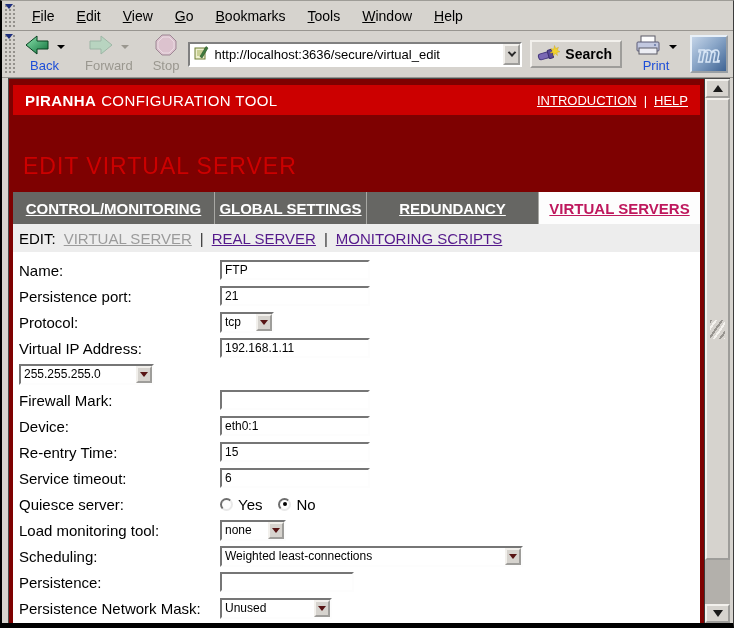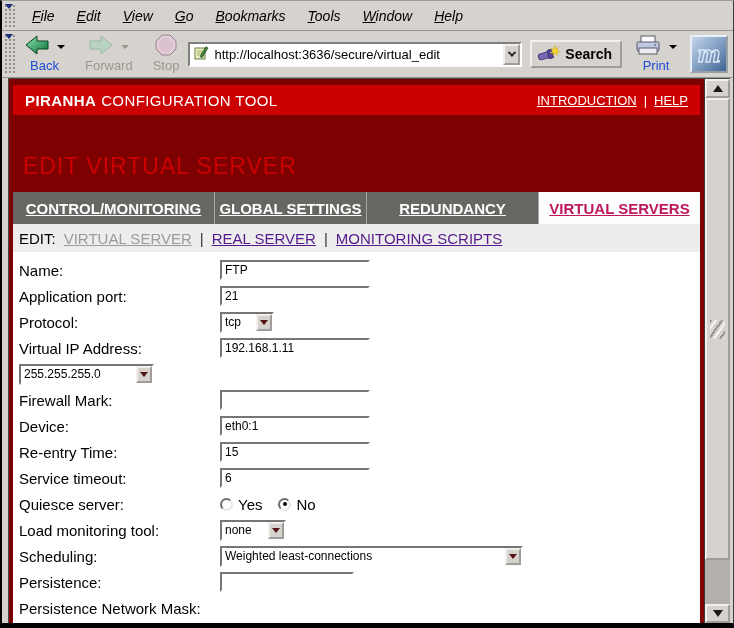--- a/index.html
+++ b/index.html
@@ -13,21 +13,21 @@
     border-right:1px solid #3c3c3c;
     border-top:1px solid #9e9c97;
     border-bottom:5px solid #000;
     display:flex; flex-direction:column;
     overflow:hidden;
   }
 
   
   .menubar {
     height:30px; display:flex; align-items:center;
-    background:#d6d3ce; border-bottom:1px solid #989590; padding-right:6px;font-style:italic;
+    background:#d6d3ce; border-bottom:1px solid #989590; padding-right:6px;
   }
   .menu-item {
     display:inline-block; font-size:14px; color:#000; padding:0 11px; cursor:default;
   }
   .menu-item::first-letter { text-decoration:underline; }
 
   .grippy {
     width:11px; align-self:stretch; margin:2px 6px 2px 2px; position:relative;
     background-image:radial-gradient(circle at 2px 2px, #94918c 1.1px, transparent 1.4px);
     background-size:4px 4px; background-position:0 9px;
@@ -325,21 +325,21 @@
       </div>
 
       <div class="formarea">
 
         <div class="frow">
           <span class="flabel">Name:</span>
           <input class="tinput w150" value="FTP" style="">
         </div>
 
         <div class="frow">
-          <span class="flabel">Application port:</span>
+          <span class="flabel">Persistence port:</span>
           <input class="tinput w150" value="21" style="">
         </div>
 
         <div class="frow">
           <span class="flabel">Protocol:</span>
           <div class="selbox w54">
             <span class="selval">tcp</span>
             <span class="arrowbtn">
                 <span class="selarrow"></span>
               </span>
@@ -410,20 +410,26 @@
           </div>
         </div>
 
         <div class="frow">
           <span class="flabel">Persistence:</span>
           <input class="tinput w134" value="" style="">
         </div>
 
         <div class="frow">
           <span class="flabel">Persistence Network Mask:</span>
+          <div class="selbox w112">
+            <span class="selval">Unused</span>
+            <span class="arrowbtn">
+                <span class="selarrow"></span>
+              </span>
+          </div>
         </div>
 
       </div>
     </div>
 
     <div class="scrollbar">
       <div class="sc-btn">
           <span class="tri-up"></span>
         </div>
       <div class="sc-thumb">

